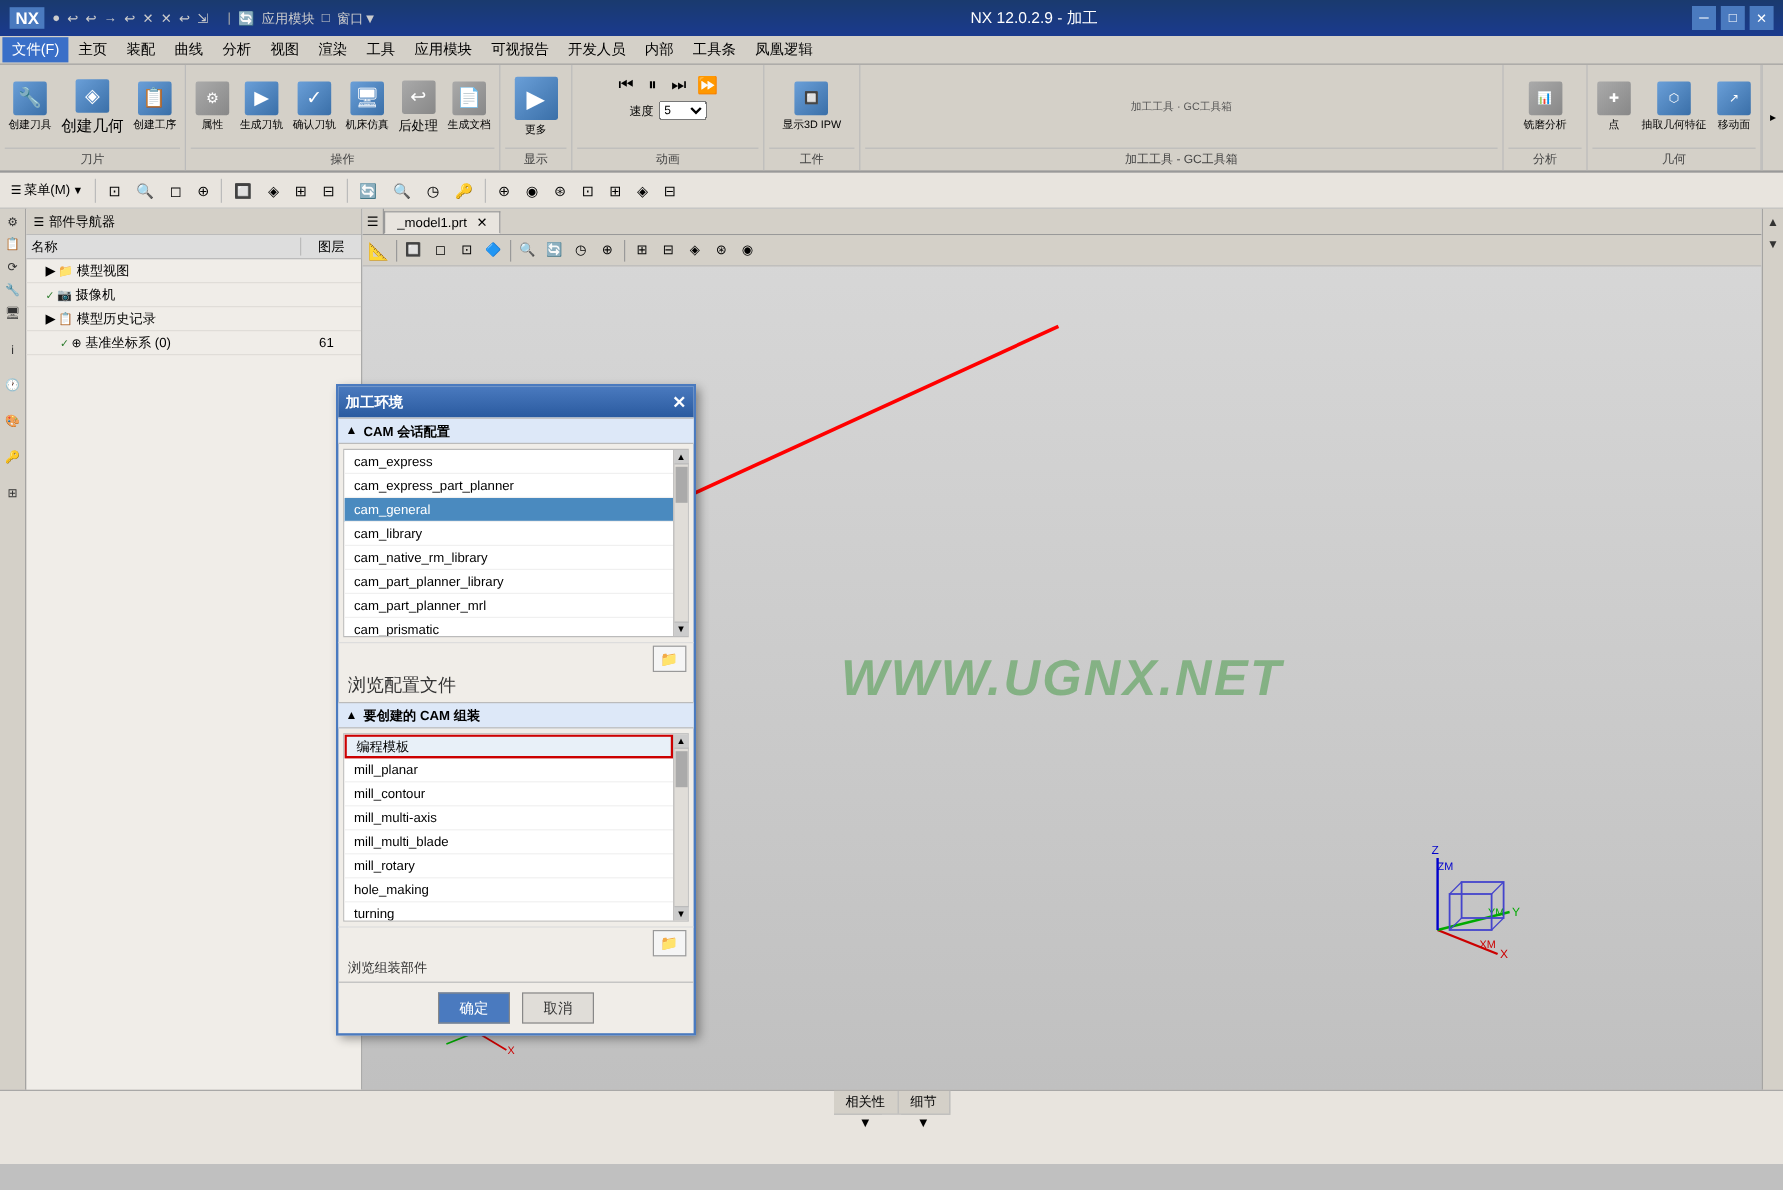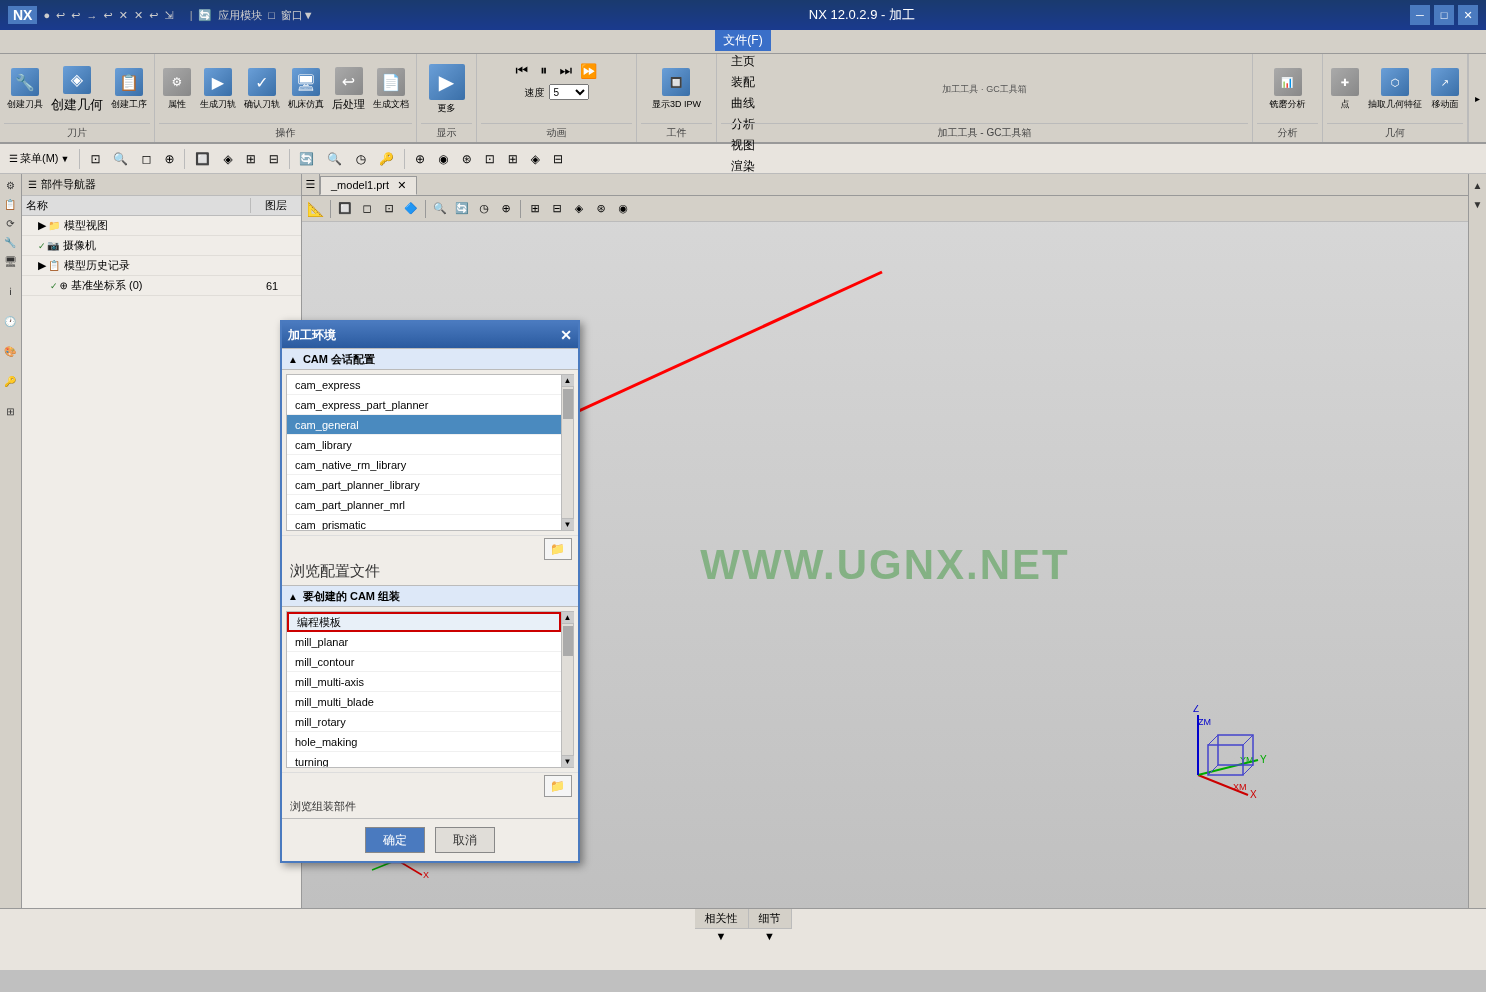--- a/index.html
+++ b/index.html
@@ -22,21 +22,20 @@
     #title-bar .ctrl-btn { width: 20px; height: 20px; background: #4a7abf; color: white; display: flex; align-items: center; justify-content: center; font-size: 11px; cursor: pointer; }
 
     
     #menu-bar {
       height: 24px;
       background: #d4d0c8;
       display: flex;
       align-items: center;
       padding: 0 2px;
       border-bottom: 1px solid #999;
-      flex-direction: column;
     }
     #menu-bar .menu-item { padding: 2px 8px; cursor: pointer; font-size: 12px; white-space: nowrap; }
     #menu-bar .menu-item.active { background: #3a6fc8; color: white; }
 
     
     #ribbon {
       height: 90px;
       background: #d4d0c8;
       display: flex;
       align-items: stretch;
@@ -298,20 +297,21 @@
       position: absolute;
       top: 50%;
       left: 50%;
       transform: translate(-50%, -50%);
       font-size: 42px;
       font-weight: bold;
       color: rgba(0, 128, 0, 0.35);
       white-space: nowrap;
       pointer-events: none;
       letter-spacing: 2px;
+      font-style: italic;
     }
 
     
     #axes-main {
       position: absolute;
       bottom: 100px;
       right: 200px;
     }
     #axes-small {
       position: absolute;

